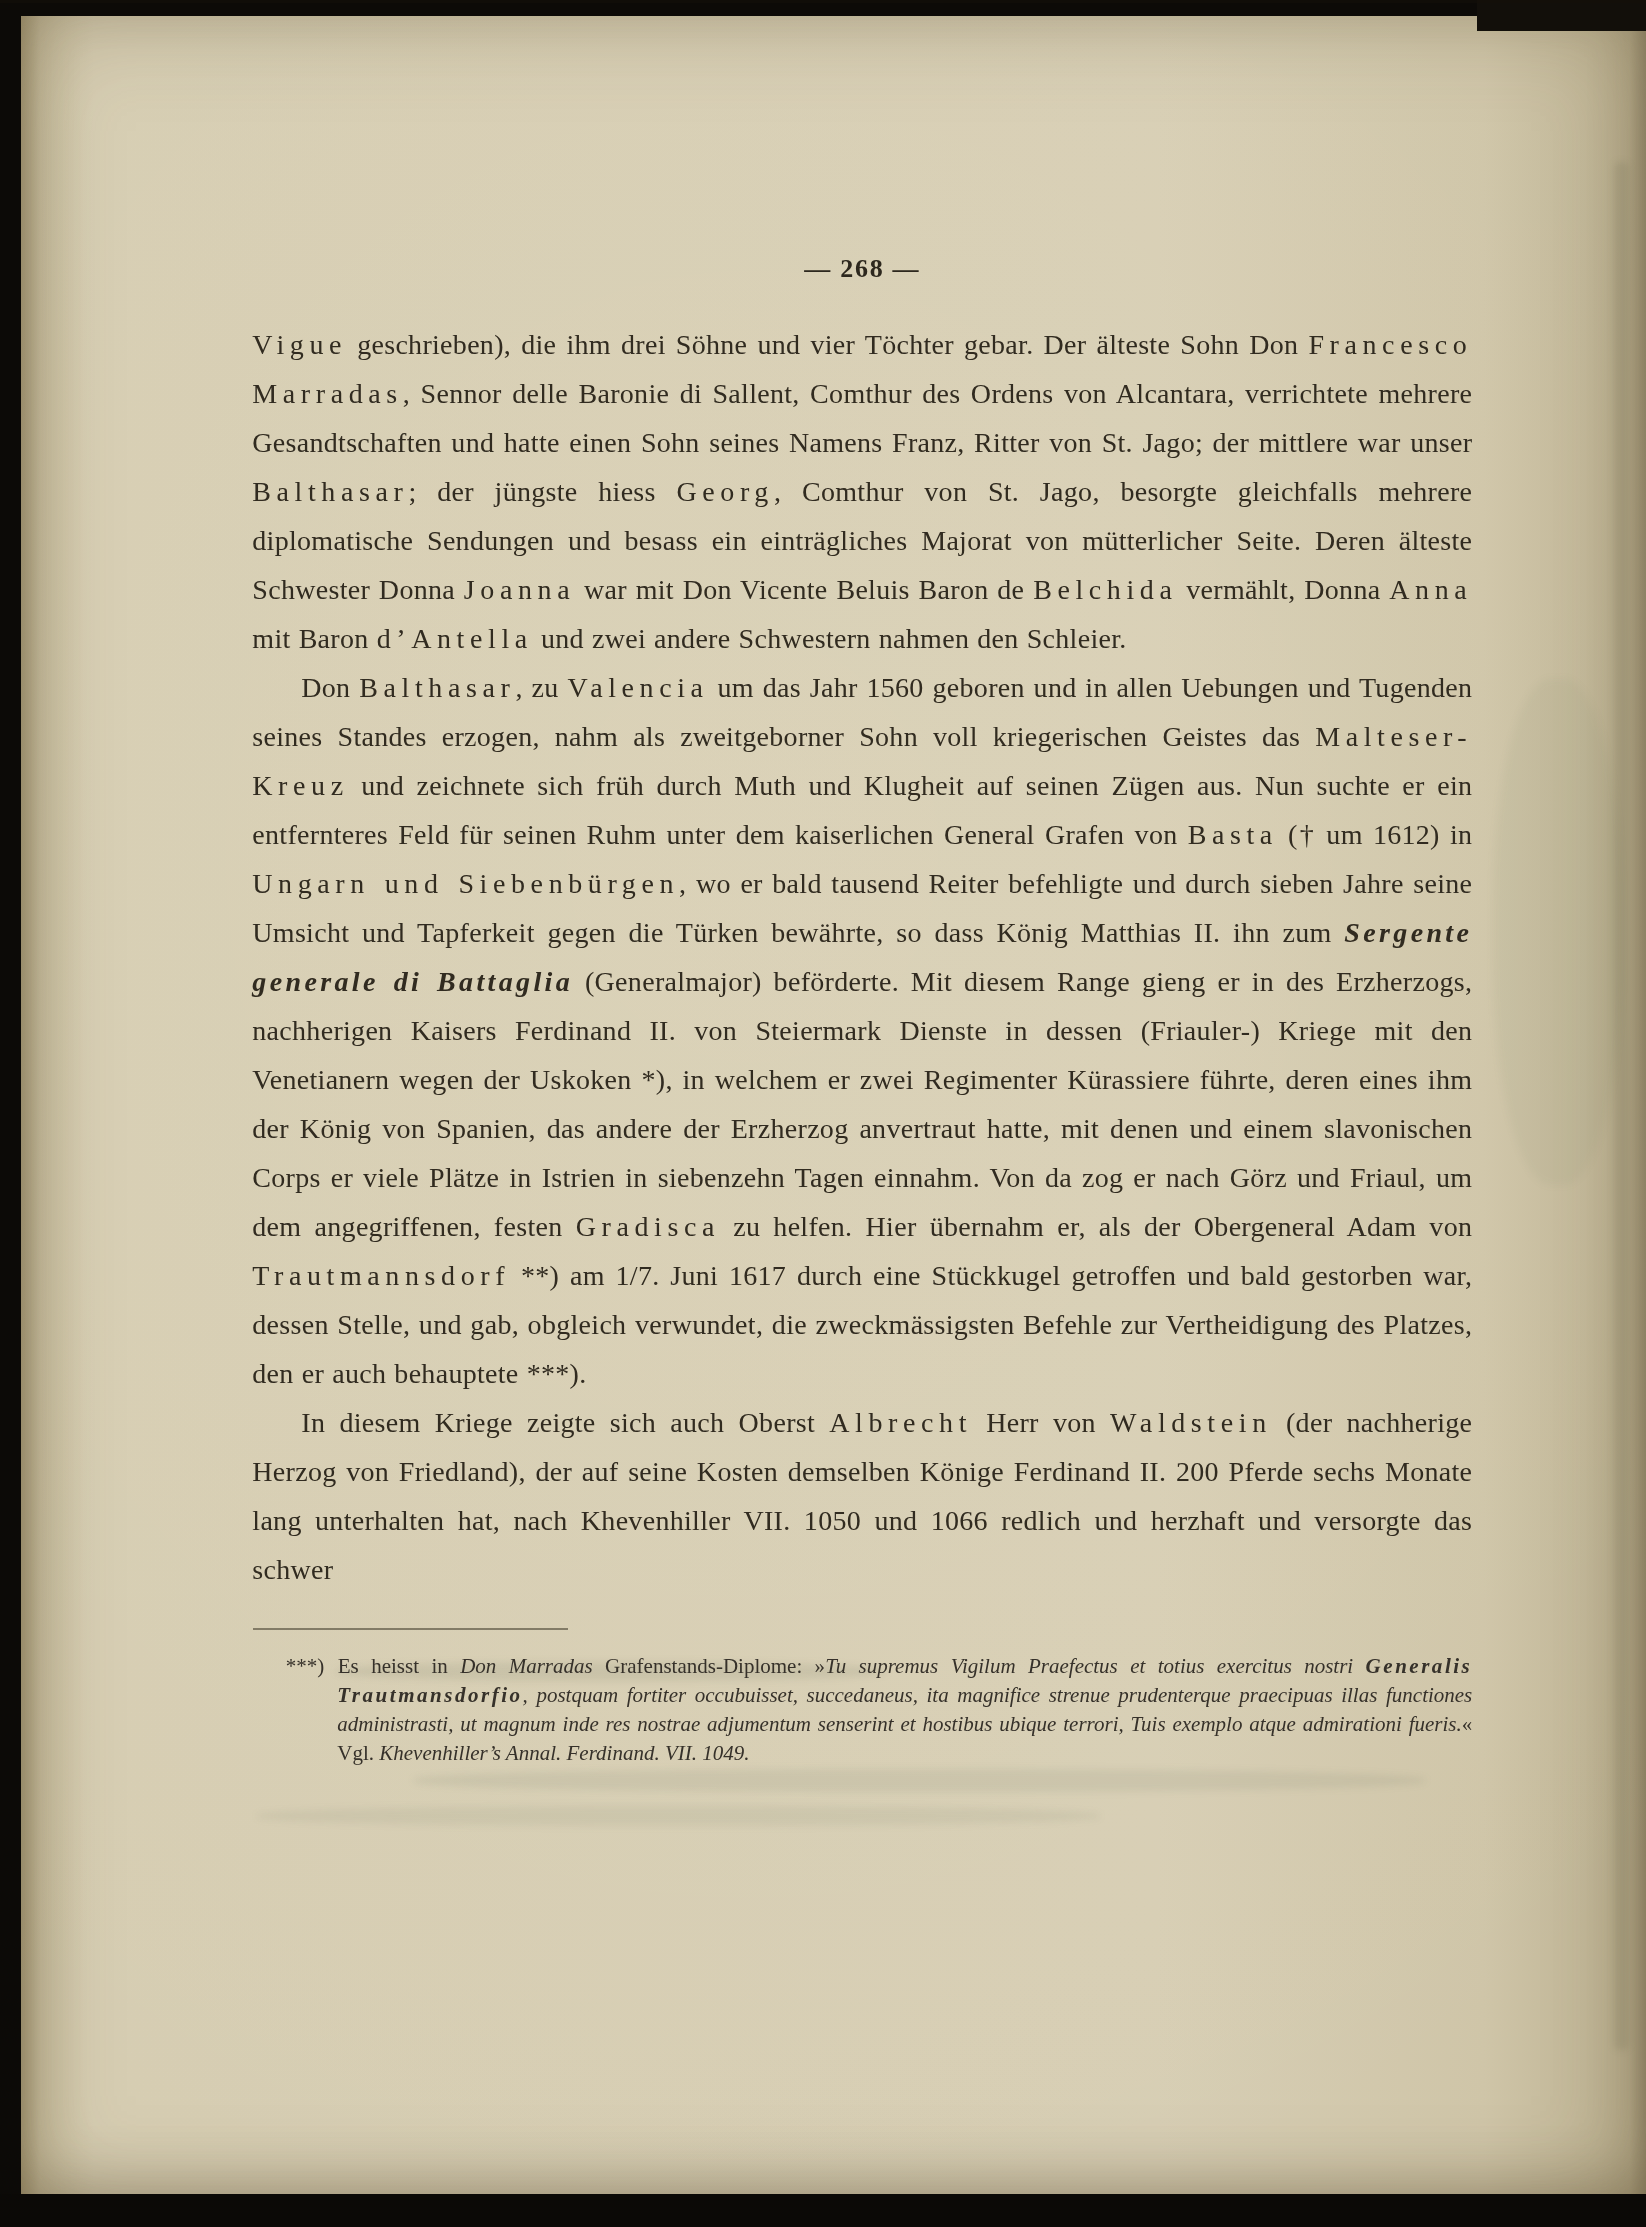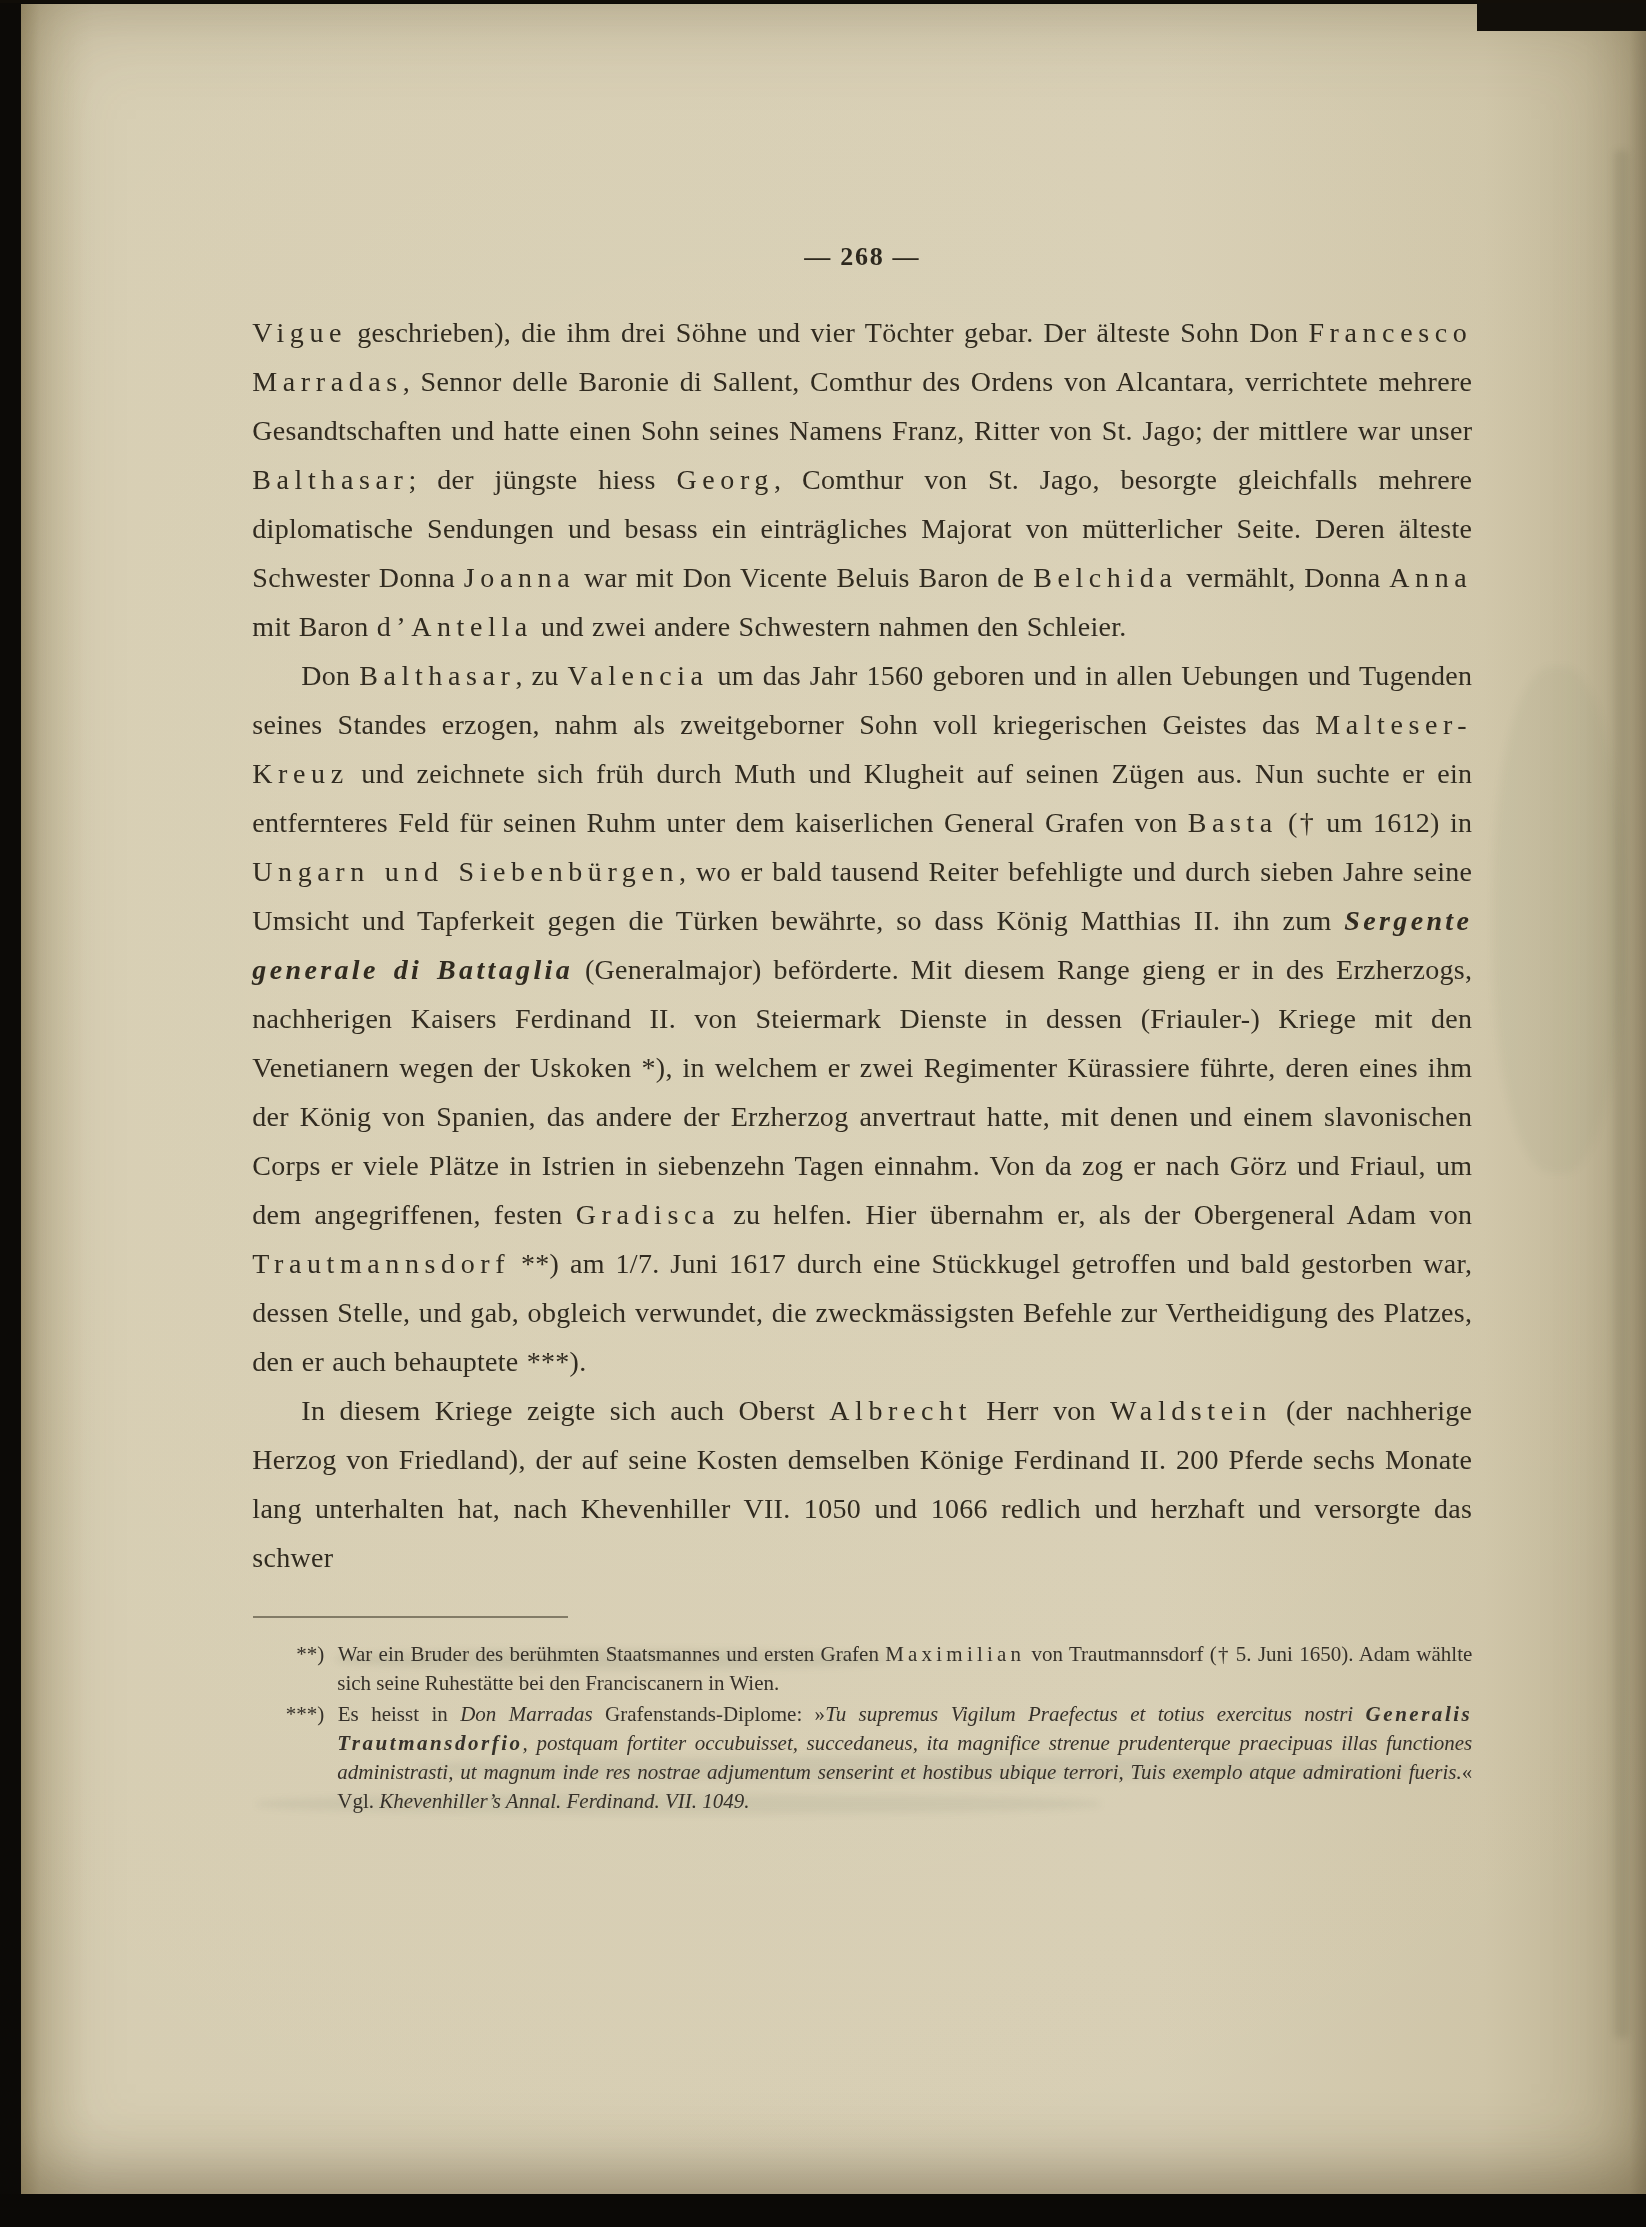--- a/index.html
+++ b/index.html
@@ -2,21 +2,21 @@
 <html lang="de" style="font-size:9px"><head>
 <meta charset="utf-8">
 <style>
   html,body{margin:0;padding:0;background:#0c0a07;}
   .scan{
     position:relative;width:1647px;height:2227px;overflow:hidden;
     background:#0c0a07;
     font-family:"Liberation Serif","DejaVu Serif",serif;
   }
   .page{
-    position:absolute;left:21.3px;top:4px;width:1625px;height:2195px;
+    position:absolute;left:21.3px;top:16px;width:1625px;height:2195px;
     background:
       radial-gradient(ellipse 130% 110% at 45% 38%, rgba(255,250,228,0.10), rgba(0,0,0,0) 62%),
       linear-gradient(90deg,#b3a784 0px,#cdc3a4 19px,#d6cdb2 73px,#d7ceb4 70%,#cfc5a8 90%,#bcb191 99%,#a2977a 100%);
     box-shadow: inset 0 0 96px rgba(95,79,46,0.35), inset 0 -26px 56px rgba(78,64,36,0.30);
   }
   .edge-bottom{position:absolute;left:0;right:0;bottom:0;height:33px;background:#0b0906;}
   .edge-topright{position:absolute;right:0;top:0;width:170px;height:31px;background:#120f0a;}
   .edge-topline{position:absolute;left:0;right:0;top:0;height:3.4px;background:rgba(20,16,10,0.55);}
 
   .content{position:absolute;left:231px;top:238px;width:1220px;color:#312b20;}
@@ -55,21 +55,20 @@
 
     <div class="content">
       <div class="page-number">— 268 —</div>
       <div id="paragraphs">
           <div class="para"><span class="sp">Vigue</span><span> geschrieben), die ihm drei Söhne und vier Töchter gebar. Der älteste Sohn Don </span><span class="sp">Francesco Marradas</span><span>, Sennor delle Baronie di Sallent, Comthur des Ordens von Alcantara, verrichtete mehrere Gesandtschaften und hatte einen Sohn seines Namens Franz, Ritter von St. Jago; der mittlere war unser </span><span class="sp">Balthasar</span><span>; der jüngste hiess </span><span class="sp">Georg</span><span>, Comthur von St. Jago, besorgte gleichfalls mehrere diplomatische Sendungen und besass ein einträgliches Majorat von mütterlicher Seite. Deren älteste Schwester Donna </span><span class="sp">Joanna</span><span> war mit Don Vicente Beluis Baron de </span><span class="sp">Belchida</span><span> vermählt, Donna </span><span class="sp">Anna</span><span> mit Baron </span><span class="sp">d’Antella</span><span> und zwei andere Schwestern nahmen den Schleier.</span></div>
           <div class="para indent"><span>Don </span><span class="sp">Balthasar</span><span>, zu </span><span class="sp">Valencia</span><span> um das Jahr 1560 geboren und in allen Uebungen und Tugenden seines Standes erzogen, nahm als zweitgeborner Sohn voll kriegerischen Geistes das </span><span class="sp">Malteser-Kreuz</span><span> und zeichnete sich früh durch Muth und Klugheit auf seinen Zügen aus. Nun suchte er ein entfernteres Feld für seinen Ruhm unter dem kaiserlichen General Grafen von </span><span class="sp">Basta</span><span> († um 1612) in </span><span class="sp">Ungarn und Siebenbürgen</span><span>, wo er bald tausend Reiter befehligte und durch sieben Jahre seine Umsicht und Tapferkeit gegen die Türken bewährte, so dass König Matthias II. ihn zum </span><span class="spit">Sergente generale di Battaglia</span><span> (Generalmajor) beförderte. Mit diesem Range gieng er in des Erzherzogs, nachherigen Kaisers Ferdinand II. von Steiermark Dienste in dessen (Friauler-) Kriege mit den Venetianern wegen der Uskoken *), in welchem er zwei Regimenter Kürassiere führte, deren eines ihm der König von Spanien, das andere der Erzherzog anvertraut hatte, mit denen und einem slavonischen Corps er viele Plätze in Istrien in siebenzehn Tagen einnahm. Von da zog er nach Görz und Friaul, um dem angegriffenen, festen </span><span class="sp">Gradisca</span><span> zu helfen. Hier übernahm er, als der Obergeneral Adam von </span><span class="sp">Trautmannsdorf</span><span> **) am 1/7. Juni 1617 durch eine Stückkugel getroffen und bald gestorben war, dessen Stelle, und gab, obgleich verwundet, die zweckmässigsten Befehle zur Vertheidigung des Platzes, den er auch behauptete ***).</span></div>
           <div class="para indent"><span>In diesem Kriege zeigte sich auch Oberst </span><span class="sp">Albrecht</span><span> Herr von </span><span class="sp">Waldstein</span><span> (der nachherige Herzog von Friedland), der auf seine Kosten demselben Könige Ferdinand II. 200 Pferde sechs Monate lang unterhalten hat, nach Khevenhiller VII. 1050 und 1066 redlich und herzhaft und versorgte das schwer</span></div>
         </div>
       <div class="fn-rule"></div>
       <div id="footnotes" class="footnotes">
-          <div class="footnote"><span class="fn-marker">**)</span><span>War ein Bruder des berühmten Staatsmannes und ersten Grafen </span><span class="sp">Maximilian</span><span> von Trautmannsdorf († 5. Juni 1650). Adam wählte sich seine Ruhestätte bei den Franciscanern in Wien.</span></div>
           <div class="footnote"><span class="fn-marker">***)</span><span>Es heisst in </span><span class="it">Don Marradas</span><span> Grafenstands-Diplome: »</span><span class="it">Tu supremus Vigilum Praefectus et totius exercitus nostri </span><span class="spit">Generalis Trautmansdorfio</span><span class="it">, postquam fortiter occubuisset, succedaneus, ita magnifice strenue prudenterque praecipuas illas functiones administrasti, ut magnum inde res nostrae adjumentum senserint et hostibus ubique terrori, Tuis exemplo atque admirationi fueris.</span><span>« Vgl. </span><span class="it">Khevenhiller’s Annal. Ferdinand. VII. 1049.</span></div>
         </div>
     </div>
   </div>
 
   <div class="edge-topright"></div>
   <div class="edge-bottom"></div>
   <div class="edge-topline"></div>
 </div>
 

